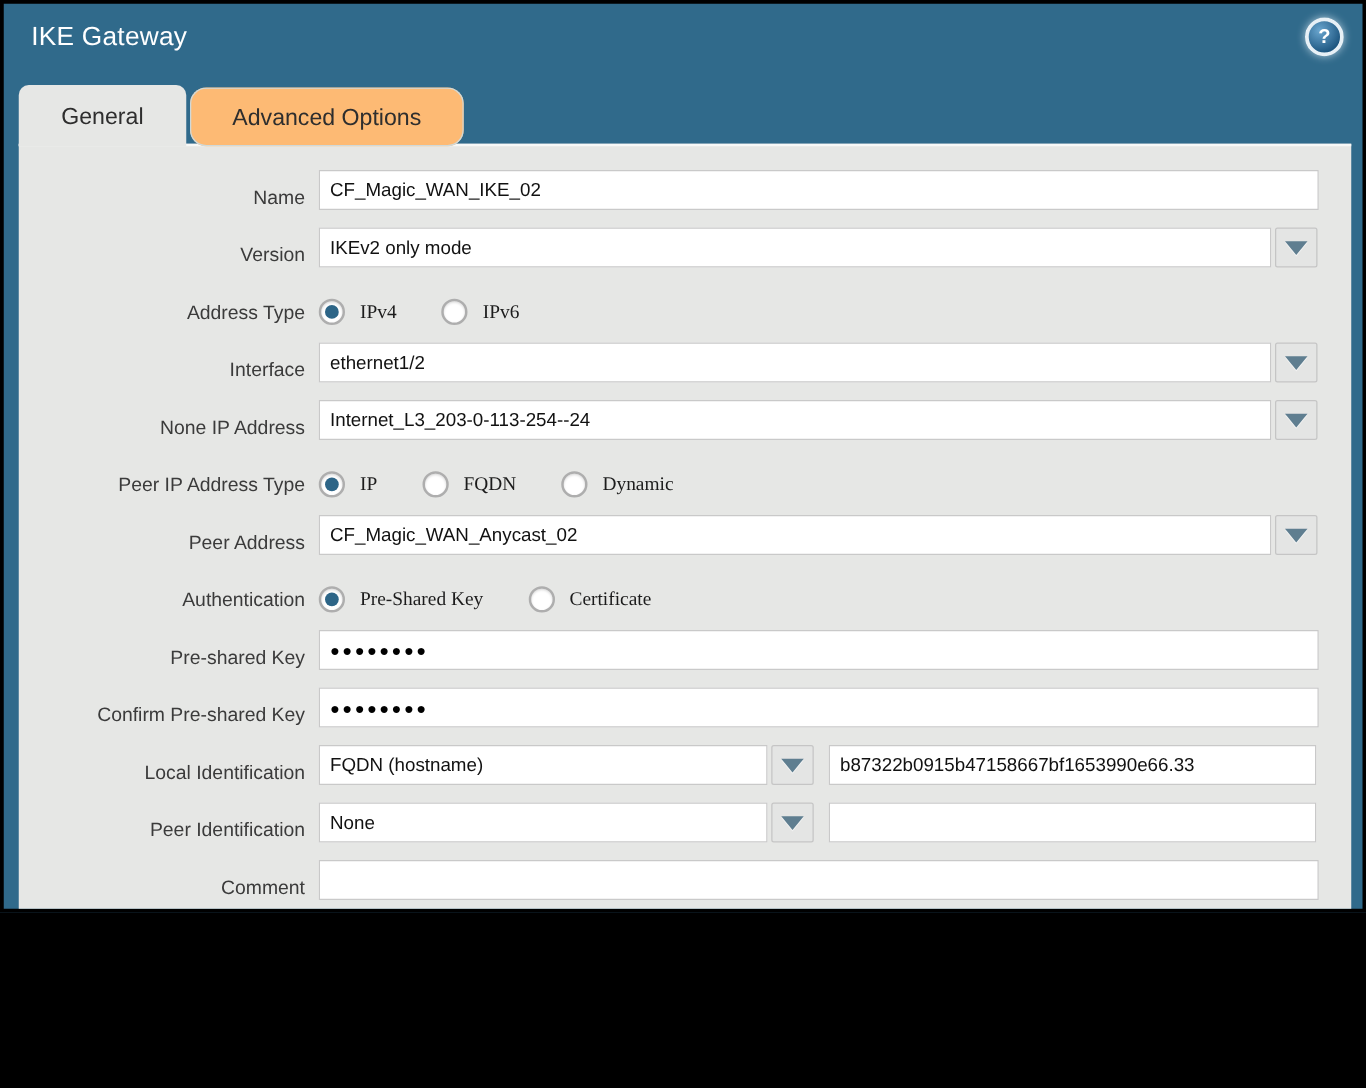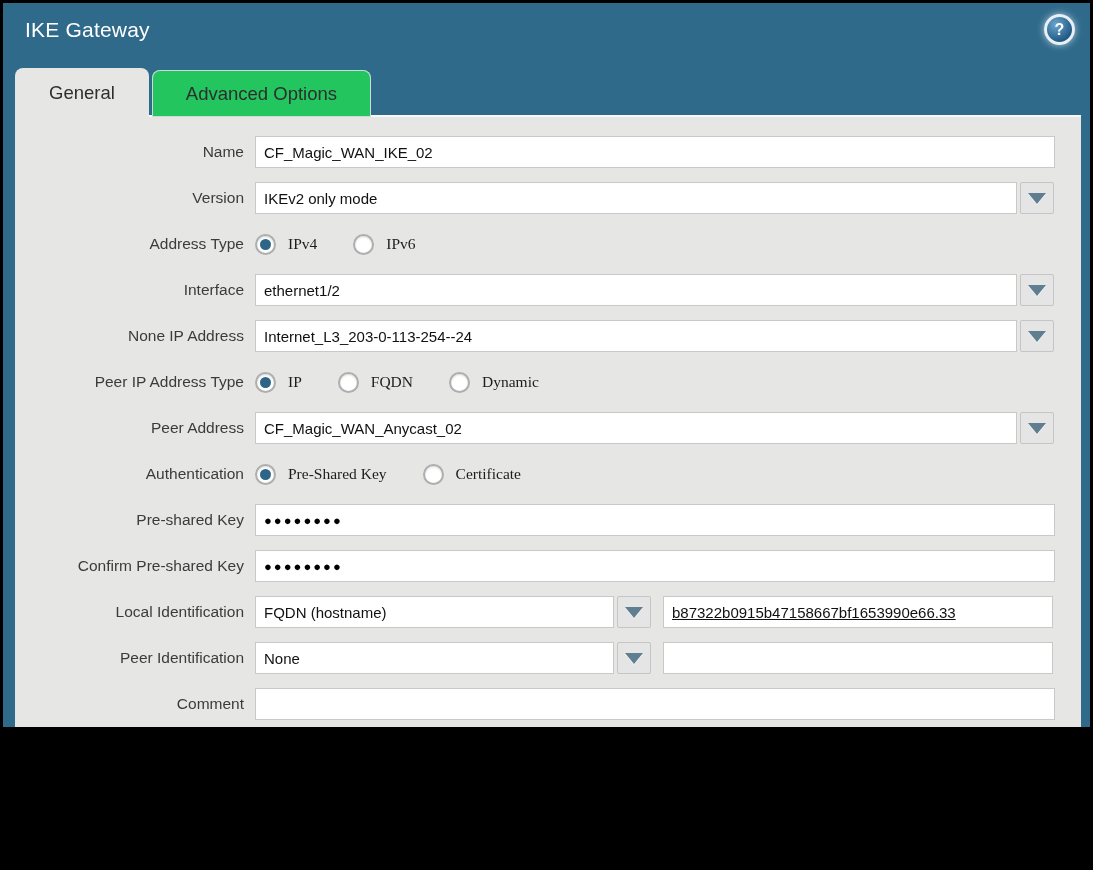--- a/index.html
+++ b/index.html
@@ -13,42 +13,42 @@
           background:radial-gradient(circle at 35% 30%, #6aa6cf, #1d5680 75%);
           border:3px solid #e7f0f6; box-shadow:0 0 7px rgba(220,235,245,.75);
           display:flex; align-items:center; justify-content:center; cursor:pointer; }
   .help span { color:#fff; font-weight:bold; font-size:16px; line-height:1; }
 
   
   .tabs { position:absolute; left:12px; top:65px; display:flex; gap:3px; align-items:flex-end; z-index:3; }
   .tab { display:flex; align-items:center; padding:0 34px; font-size:18.5px; color:#2e2e2e;
          border-radius:8px 8px 0 0; cursor:pointer; }
   .tab.active { background:#e6e7e5; height:49px; }
-  .tab.inactive { background:#22c55e; height:47px; box-shadow:inset 0 0 0 1px #cfd9da; }
+  .tab.inactive { background:#fdba74; height:47px; box-shadow:inset 0 0 0 1px #cfd9da;border-radius:13px; }
 
   
   .panel { position:absolute; left:12px; top:112px; width:1066px; height:674px;
            background:#e6e7e5; border-top:2px solid #f7f8f7; border-bottom:4px solid #fafbfa;
            padding-top:19px; z-index:1; }
 
-  .frow { display:flex; align-items:center; height:32px; margin-bottom:14px; }
+  .frow { display:flex; align-items:flex-end; height:32px; margin-bottom:14px; }
   .flabel { width:240px; padding-right:11px; text-align:right; font-size:15.5px; color:#3b3b3b; flex:none; }
 
   .input { background:#fff; border:1px solid #c9c9c9; height:32px; display:flex; align-items:center;
            padding:0 8px; font-size:15px; color:#111; white-space:nowrap; overflow:hidden; }
   .w-full { width:800px; }
   .combo { display:flex; align-items:center; }
   .combo .cinput { width:762px; }
   .arrowbtn { width:34px; height:32px; margin-left:3px; background:#e4e5e4; border:1px solid #c5c5c5;
               border-radius:2px; display:flex; align-items:center; justify-content:center; cursor:pointer; }
   .tri { width:0; height:0; border-left:9px solid transparent; border-right:9px solid transparent;
          border-top:11px solid #5f7e90; filter:drop-shadow(0 1px 0 rgba(255,255,255,.7)); }
 
   .id-select { width:359px; }
-  .id-value { width:390px; margin-left:12px;text-decoration:underline; }
+  .id-value { width:390px; margin-left:12px; }
 
   .dots { font-size:13px; letter-spacing:2px; color:#000; }
 
   .optgroup { display:flex; align-items:center; gap:36px; }
   .opt { display:flex; align-items:center; cursor:pointer;font-family:Liberation Serif, serif; }
   .radio { width:21px; height:21px; border-radius:50%; background:#fff; border:2px solid #aeaeae;
            box-shadow:inset 0 1px 2px rgba(0,0,0,.15); position:relative; flex:none; }
   .radio.checked::after { content:""; position:absolute; left:3px; top:3px; width:11px; height:11px;
                           border-radius:50%; background:#2d6587; }
   .optlabel { margin-left:12px; font-size:15.5px; color:#1c1c1c; }

